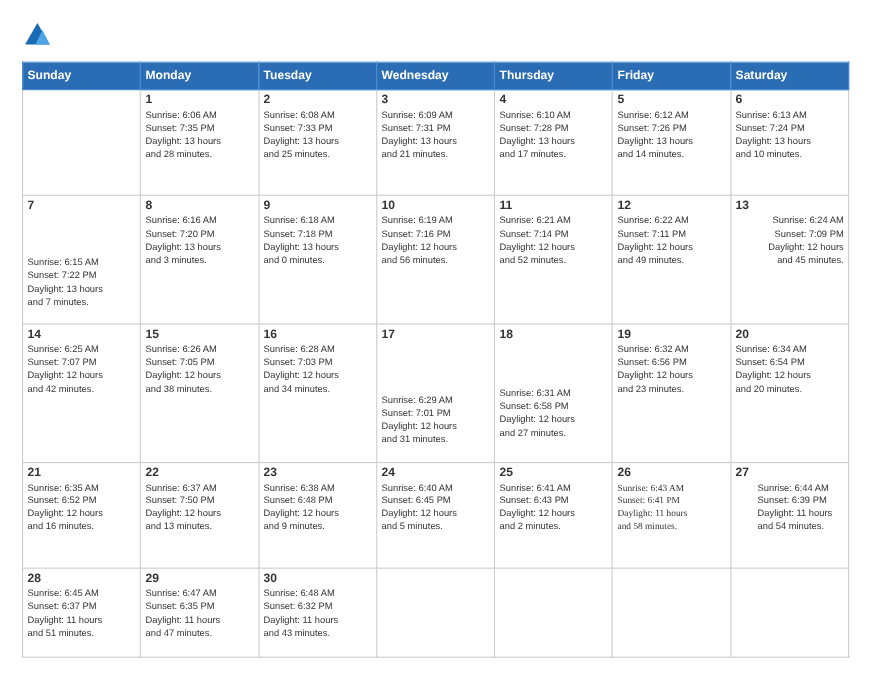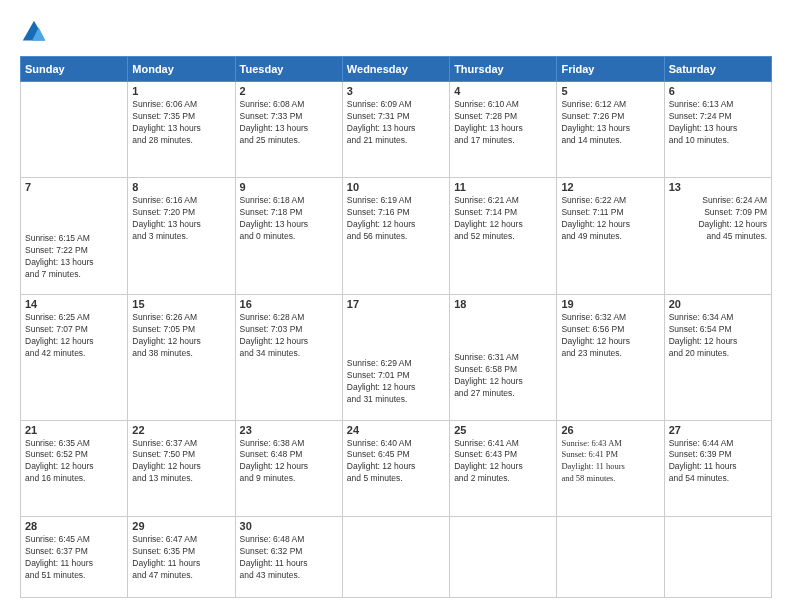--- a/index.html
+++ b/index.html
@@ -322,21 +322,21 @@
           </td>
           <td>
             <span class="day-num">26</span>
             <div class="day-info" style="white-space: pre-line; font-family: Liberation Serif, serif;">Sunrise: 6:43 AM
 Sunset: 6:41 PM
 Daylight: 11 hours
 and 58 minutes.</div>
           </td>
           <td>
             <span class="day-num">27</span>
-            <div class="day-info" style="white-space: pre-line;">Sunrise: 6:44 AM
+            <div class="day-info" style="white-space: pre-line; margin-left: 20px;">Sunrise: 6:44 AM
 Sunset: 6:39 PM
 Daylight: 11 hours
 and 54 minutes.</div>
           </td>
         </tr>
         <tr class="last-row">
           <td>
             <span class="day-num">28</span>
             <div class="day-info" style="white-space: pre-line;">Sunrise: 6:45 AM
 Sunset: 6:37 PM

